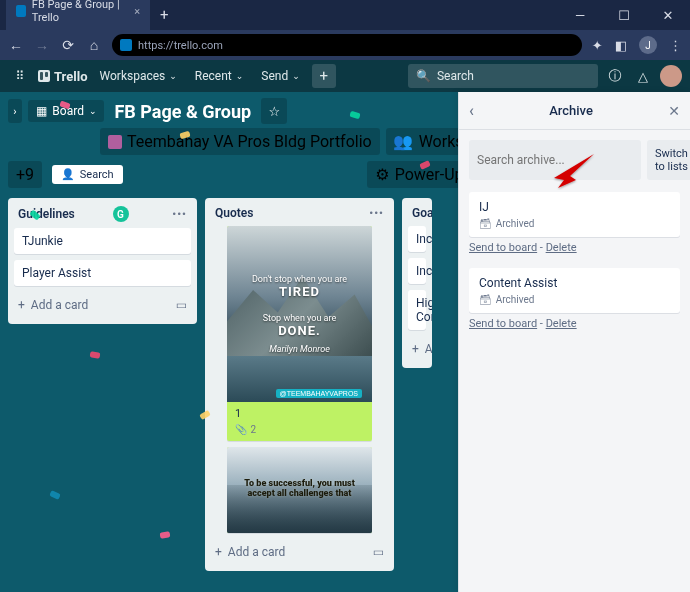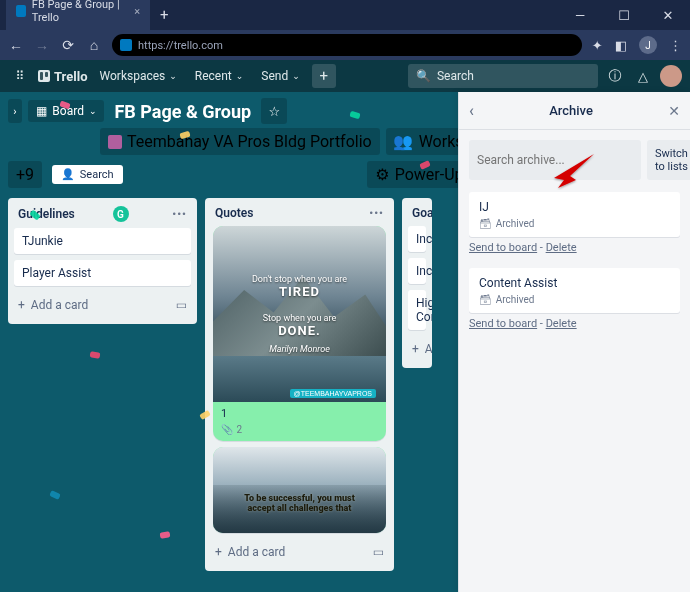--- a/index.html
+++ b/index.html
@@ -60,32 +60,32 @@
   .lists { display: flex; gap: 8px; padding: 4px 8px; align-items: flex-start; }
   .list { background: #ecf1f2; border-radius: 4px; width: 189px; flex-shrink: 0; padding-bottom: 6px; }
   .list.cut { width: 30px; overflow: hidden; }
   .list-h { padding: 8px 10px 6px; font-size: 12px; font-weight: 600; color: #172b4d; display: flex; align-items: center; }
   .list-h .dots { margin-left: auto; color: #6b778c; letter-spacing: 1px; font-size: 11px; }
   .grammar { width: 16px; height: 16px; border-radius: 50%; background: #15c39a; color: #fff; font-size: 10px; display: flex; align-items: center; justify-content: center; margin-left: auto; margin-right: 6px; }
   .card { background: #fff; margin: 0 6px 6px; border-radius: 3px; padding: 6px 8px; font-size: 12px; color: #172b4d; box-shadow: 0 1px 0 rgba(9,30,66,.1); }
   .add { padding: 6px 10px; font-size: 12px; color: #5e6c84; display: flex; align-items: center; gap: 6px; }
   .add .tmpl { margin-left: auto; font-size: 12px; }
 
-  .imgcard { background: #86efac; margin: 0 8px 6px; border-radius: 10px; overflow: hidden; box-shadow: 0 1px 0 rgba(9,30,66,.1); }
+  .imgcard { background: #bef264; margin: 0 22px 6px; border-radius: 2px; overflow: hidden; box-shadow: 0 1px 0 rgba(9,30,66,.1); }
   .cover { height: 176px; background: linear-gradient(180deg,#cdd6d8 0%, #6f8593 40%, #3d5563 60%, #a7b6ba 100%); position: relative; color: #fff; display: flex; flex-direction: column; align-items: center; justify-content: center; font-family: Georgia, serif; }
   .mountain { position: absolute; inset: 0; }
   .mountain::before { content: ""; position: absolute; left: 0; right: 0; bottom: 40px; height: 90px; background: linear-gradient(135deg,#4a5d61 0%,#7c8d8f 50%,#3a4b4d 100%); clip-path: polygon(0 100%, 0 55%, 18% 20%, 35% 45%, 52% 5%, 70% 50%, 88% 25%, 100% 60%, 100% 100%); }
   .mountain::after { content: ""; position: absolute; left: 0; right: 0; bottom: 0; height: 46px; background: linear-gradient(180deg,#5a7a88,#2b4a57); }
   .ql { position: relative; z-index: 2; font-size: 9px; text-align: center; text-shadow: 0 1px 2px rgba(0,0,0,.6); }
   .ql b { font-size: 13px; letter-spacing: 1px; }
   .tagline { position: absolute; bottom: 4px; right: 10px; background: #16b1c4; color: #fff; font-size: 7px; padding: 1px 4px; border-radius: 2px; font-family: sans-serif; }
   .imgcard .meta { padding: 5px 8px 6px; font-size: 11px; color: #172b4d; }
   .imgcard .meta .att { color: #6b778c; margin-top: 4px; display: flex; align-items: center; gap: 3px; font-size: 10px; }
 
-  .cover2 { height: 86px; background: linear-gradient(180deg,#dfe6ea 0%, #9ab0bd 45%, #3b5766 100%); position: relative; color: #2b2b12; display: flex; align-items: flex-end; justify-content: center; padding-bottom: 20px; }
+  .cover2 { height: 86px; background: linear-gradient(180deg,#dfe6ea 0%, #9ab0bd 45%, #3b5766 100%); position: relative; color: #2b2b12; display: flex; align-items: center; justify-content: center; padding-bottom: 4px; }
   .cover2::before { content: ""; position: absolute; left: 0; right: 0; bottom: 0; height: 48px; background: linear-gradient(180deg, rgba(60,80,90,.2), rgba(30,50,60,.8)); }
   .cl2 { position: relative; z-index: 2; font-family: "Arial Black", sans-serif; font-size: 9px; text-align: center; font-weight: 900; color: #1c1c0d; text-shadow: 0 0 3px rgba(220,220,200,.4); }
 
   
   .archive { position: absolute; top: 92px; right: 0; width: 232px; height: calc(592px - 92px); background: #f4f5f7; border-left: 1px solid #dcdfe4; box-shadow: -2px 0 6px rgba(0,0,0,.1); }
   .arc-h { height: 38px; border-bottom: 1px solid #dcdfe4; display: flex; align-items: center; padding: 0 10px; font-size: 13px; color: #172b4d; font-weight: 500; }
   .arc-h .back { font-size: 16px; color: #6b778c; }
   .arc-h .ttl { flex: 1; text-align: center; }
   .arc-h .close { font-size: 14px; color: #6b778c; }
   .arc-body { padding: 10px; }

